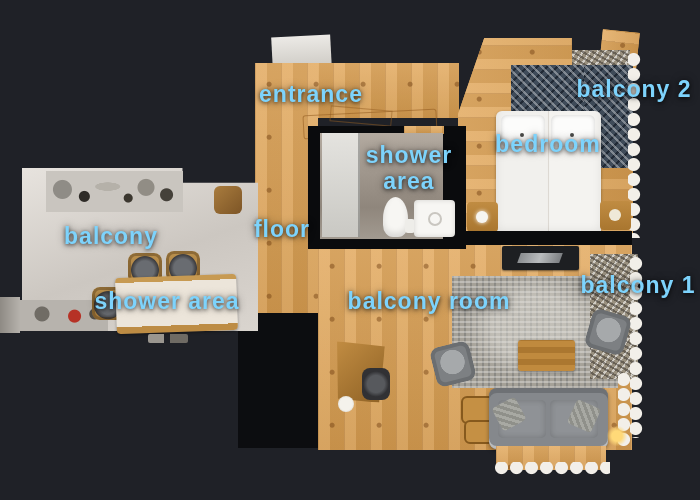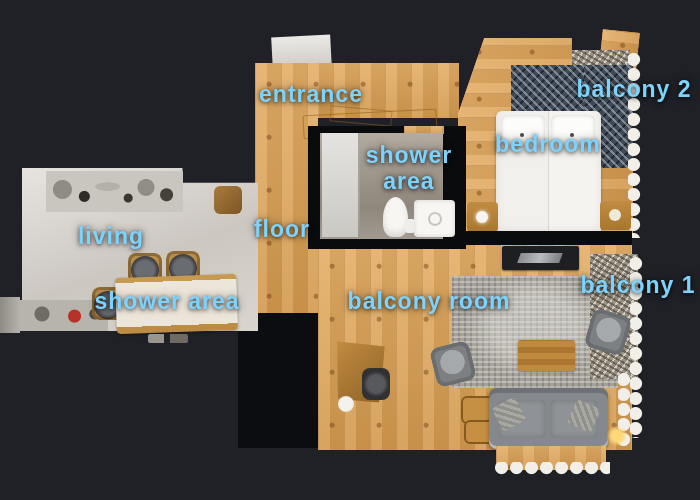--- a/index.html
+++ b/index.html
@@ -174,19 +174,19 @@
   </div>
   <div class="abs" style="left:606px;top:426px;width:22px;height:20px;background:radial-gradient(circle,#ffd978 0 35%,rgba(255,217,120,0) 70%);"></div>
 
   <div class="abs wood" style="left:496px;top:446px;width:110px;height:24px;"></div>
   <div class="abs scallop-b" style="left:494px;top:462px;width:116px;height:18px;"></div>
 
   <div class="label" style="left:311px;top:95px;">entrance</div>
   <div class="label" style="left:409px;top:169px;white-space:normal;width:104px;text-align:center;">shower area</div>
   <div class="label" style="left:548px;top:145px;">bedroom</div>
   <div class="label" style="left:634px;top:90px;">balcony 2</div>
-  <div class="label" style="left:111px;top:237px;">living</div>
+  <div class="label" style="left:111px;top:237px;">balcony</div>
   <div class="label" style="left:282px;top:230px;">floor</div>
   <div class="label" style="left:167px;top:302px;">shower area</div>
   <div class="label" style="left:429px;top:302px;">balcony room</div>
   <div class="label" style="left:632px;top:286px;padding-left:12px;">balcony 1</div>
 
 </div>
 
 </body></html>

